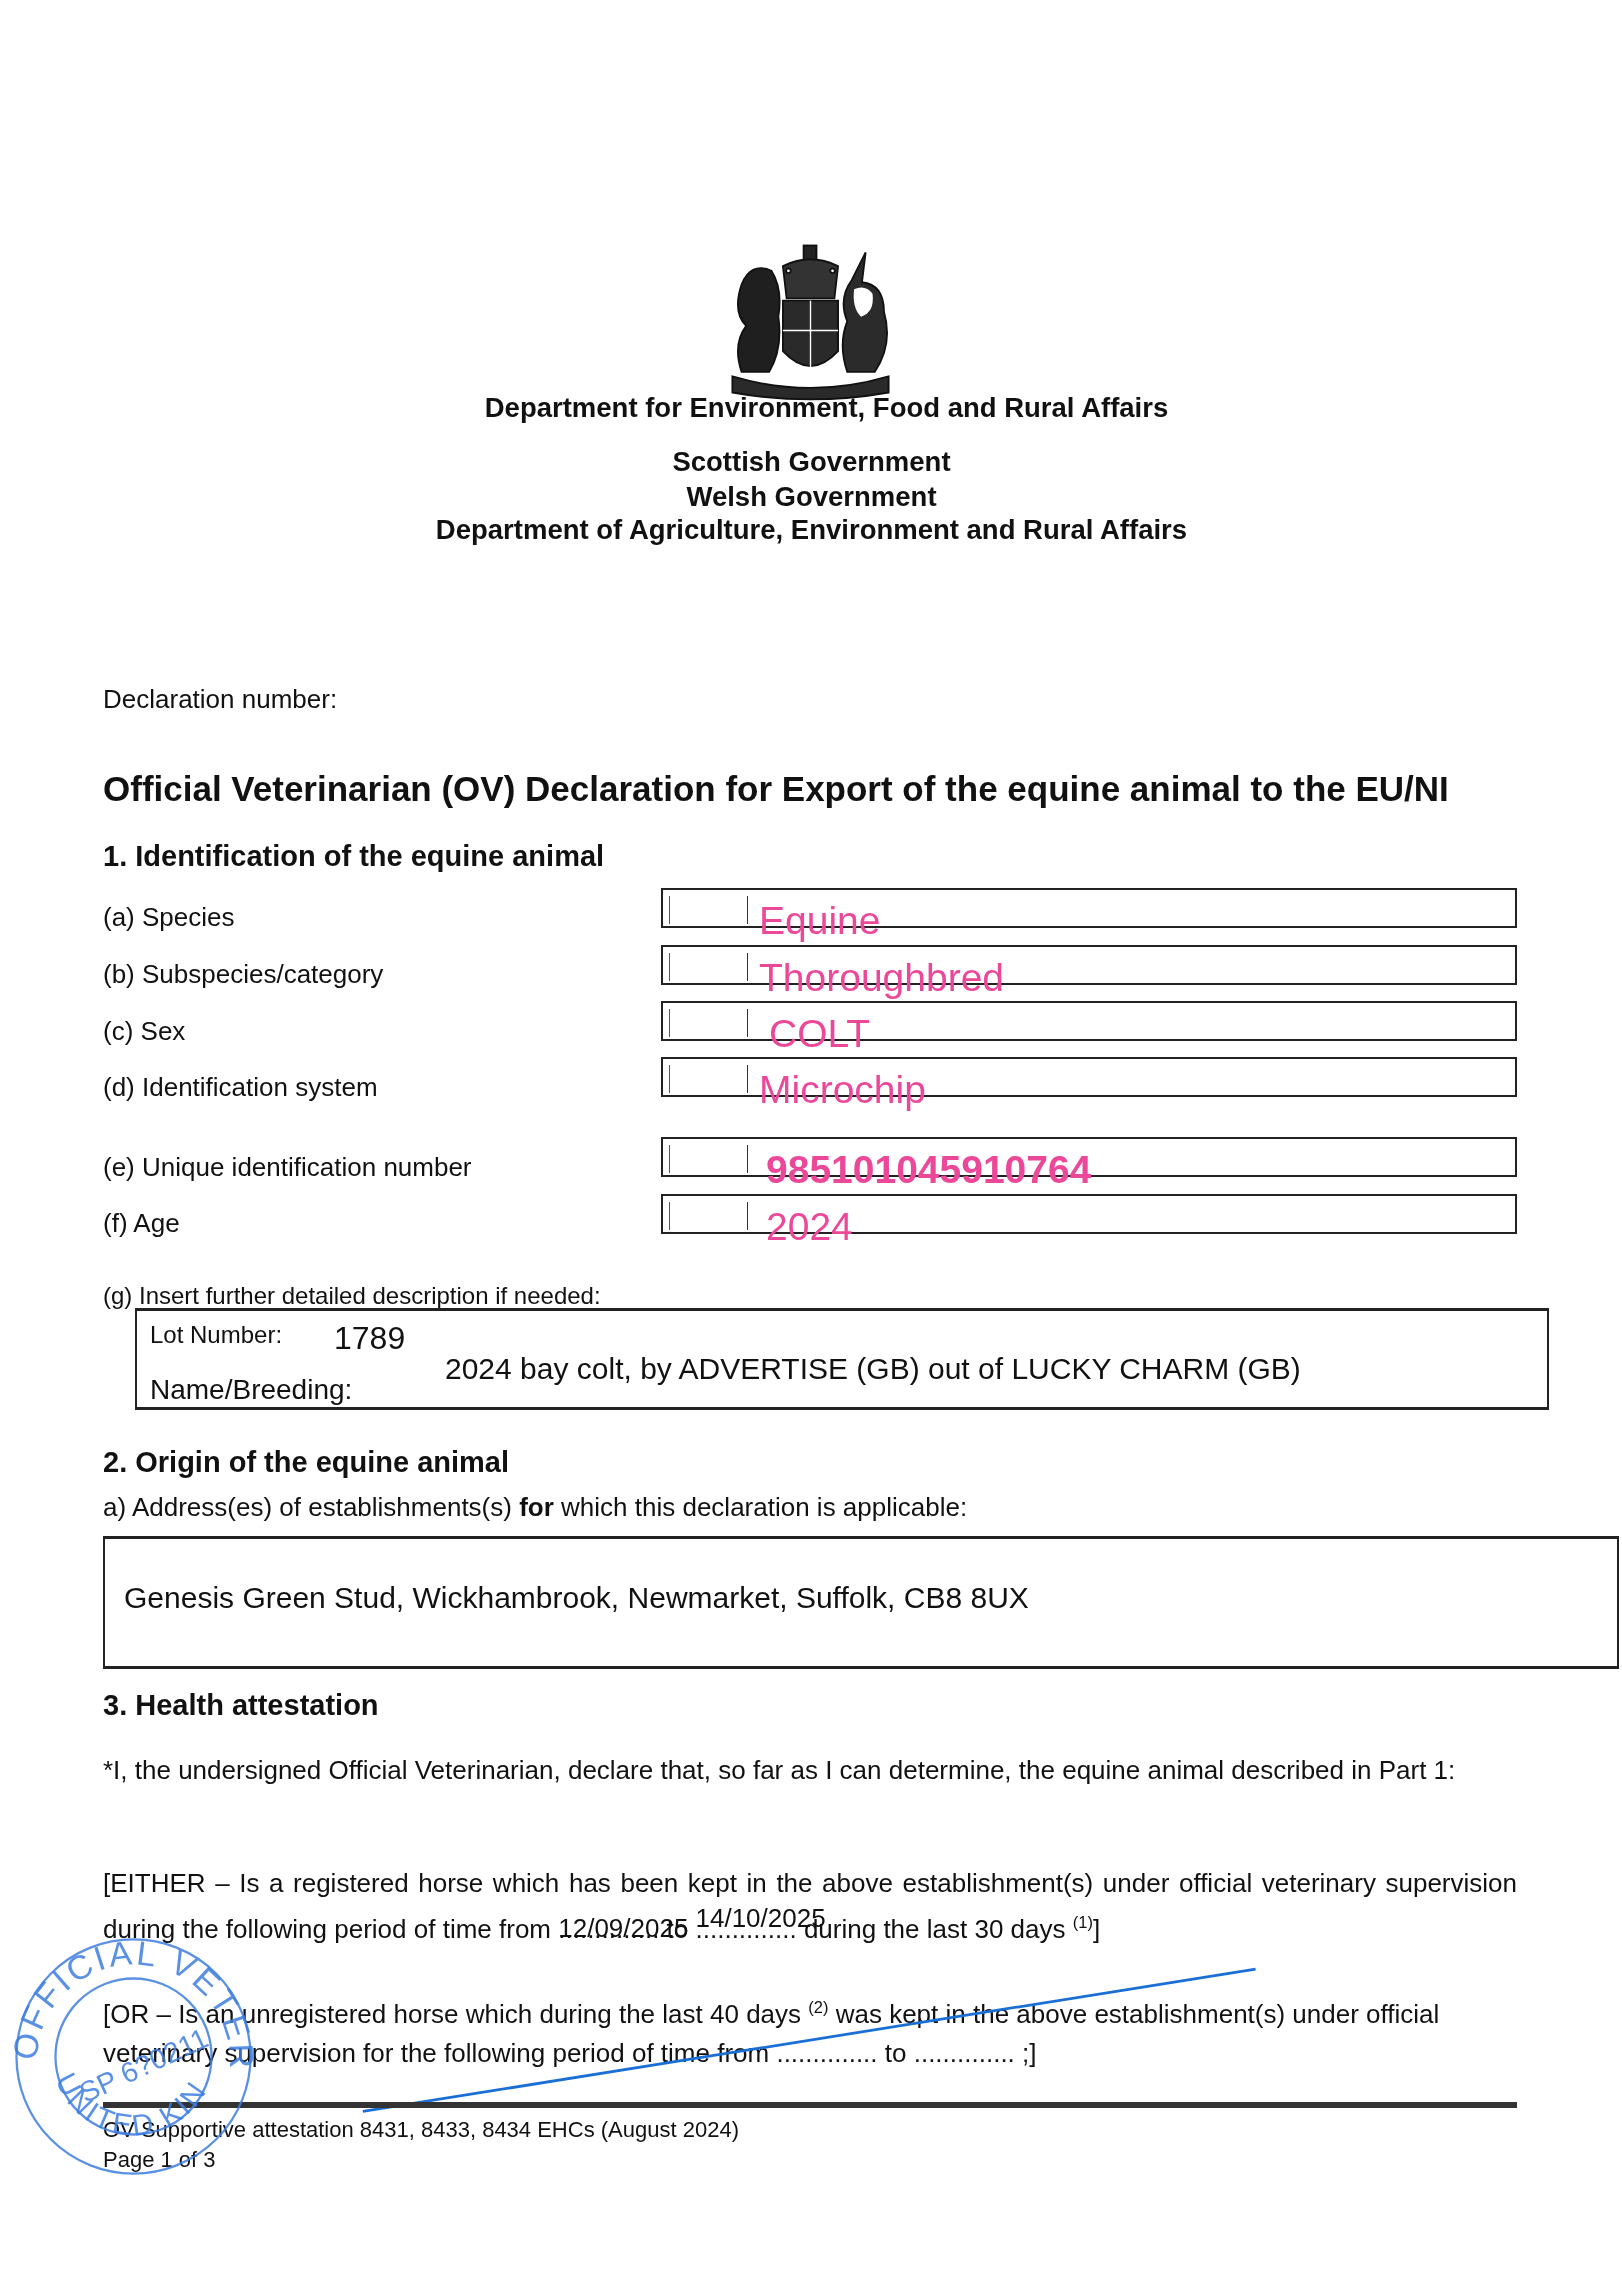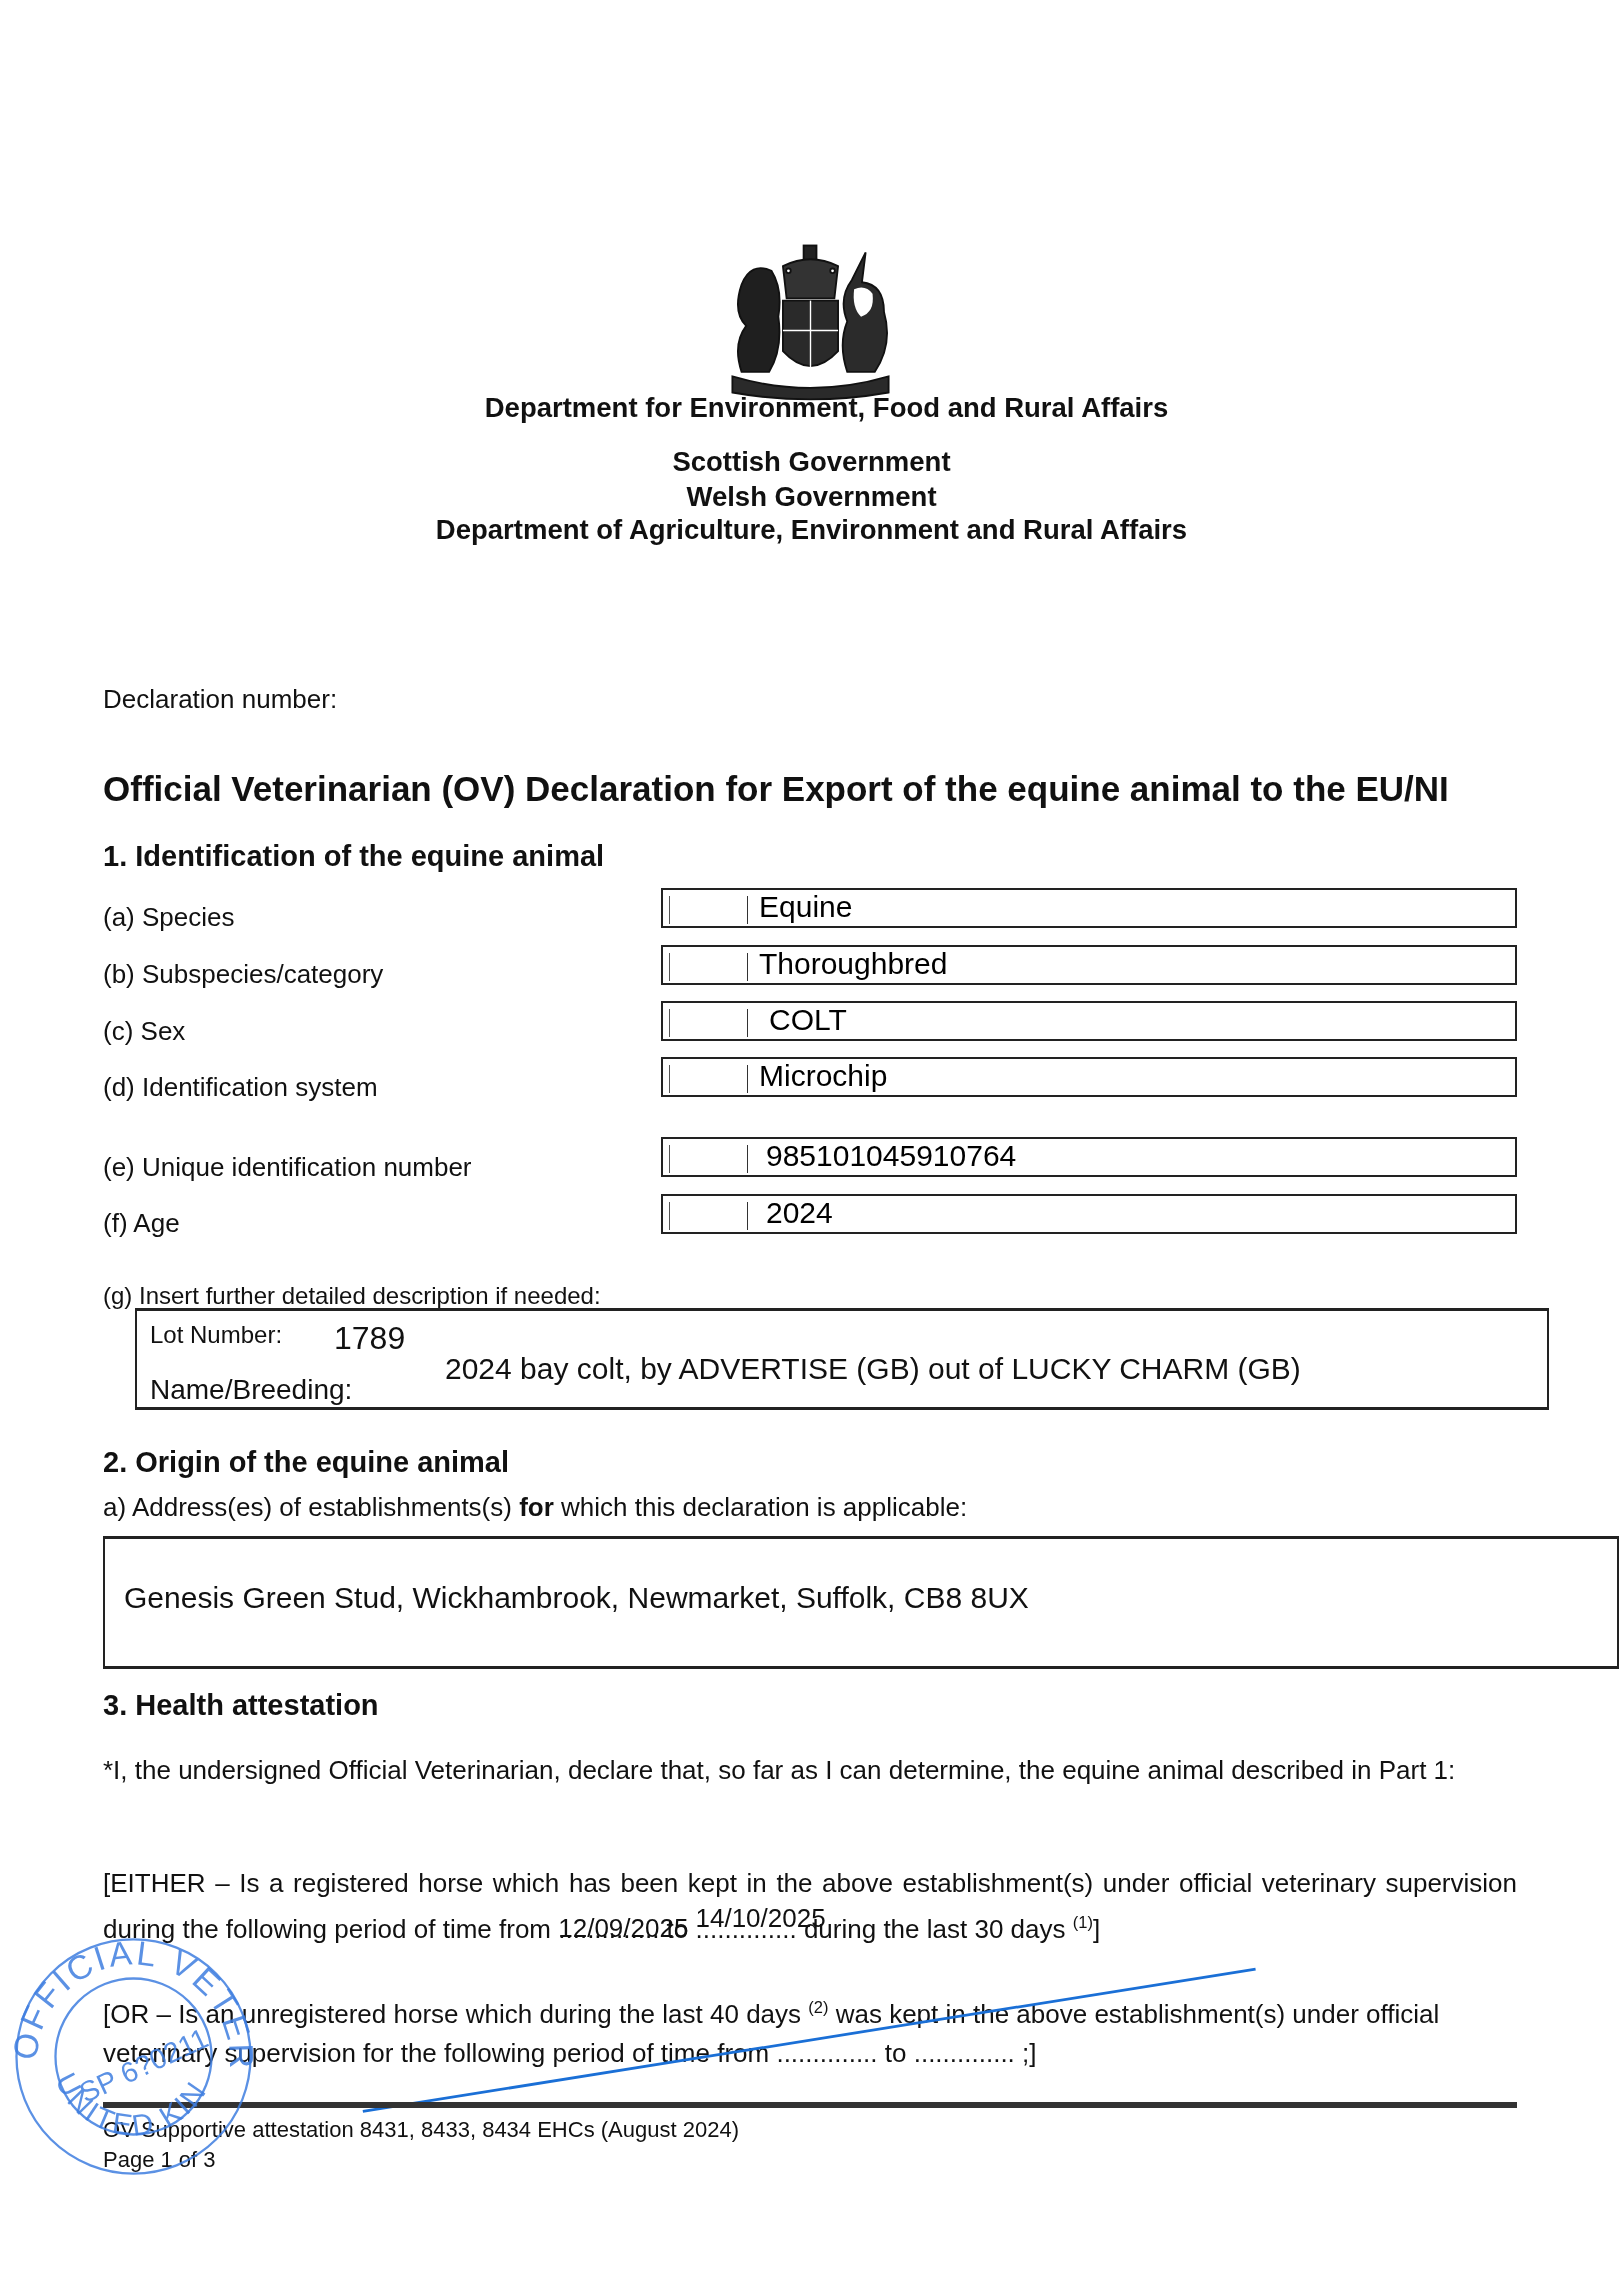--- a/index.html
+++ b/index.html
@@ -8,21 +8,21 @@
   .abs { position: absolute; }
   .crest { left: 714px; top: 234px; width: 193px; height: 170px; }
   .header-line { left: 0; width: 1623px; text-align: center; font-weight: bold; font-size: 27.5px; line-height: 33px; }
   .label { font-size: 26px; }
   .title { font-weight: bold; font-size: 35px; }
   .section { font-weight: bold; font-size: 29px; }
   .field-box { position: absolute; left: 661px; width: 856px; height: 40px;
                border: 2.3px solid #222; border-bottom-width: 2.8px; box-sizing: border-box; background: #fff; }
   .field-box .tick1 { position: absolute; left: 6.4px; top: 6.4px; width: 0.9px; height: 27.5px; background: #555; }
   .field-box .tick2 { position: absolute; left: 84px; top: 6.4px; width: 1.4px; height: 27.5px; background: #333; }
-  .field-box .val { position: absolute; left: 96px; top: 0; font-size: 30px; line-height: 33px; color: #000000; }
+  .field-box .val { position: absolute; left: 96px; top: 14px; font-size: 39px; line-height: 33px; color: #ec4899; }
   .field-label { position: absolute; left: 103px; font-size: 26px; }
   .desc-box { left: 103px; top: 1308px; width: 1414px; height: 102px; border: 2.3px solid #222; border-top-width: 3.2px; border-bottom-width: 3.2px; box-sizing: border-box; margin-left: 32px; }
   .addr-box { left: 103px; top: 1536px; width: 1516px; height: 133px; border: 2.3px solid #222; border-top-width: 3.2px; border-bottom-width: 3.2px; box-sizing: border-box; }
   .para { left: 103px; width: 1414px; font-size: 26px; line-height: 39px; }
   .justify { text-align: justify; text-align-last: left; }
   .filled { font-size: 26px; position: relative; }
   .filled .over { position: absolute; left: 0; top: -20px; font-size: 26px; white-space: nowrap; }
   .footer-rule { left: 103px; top: 2102px; width: 1414px; height: 5.5px; background: #333; }
   .footer { left: 103px; font-size: 22px; }
   sup { font-size: 16.5px; }
@@ -89,21 +89,21 @@
 </div>
 
 <div class="field-label" style="top:1072px;">(d) Identification system</div>
 <div class="field-box" style="top:1057px;">
   <span class="tick1"></span>
     <span class="tick2"></span>
   <span class="val">Microchip</span>
 </div>
 
 <div class="field-label" style="top:1152px;">(e) Unique identification number</div>
-<div class="field-box" style="top:1137px;">
+<div class="field-box" style="top:1137px;font-weight:bold;">
   <span class="tick1"></span>
     <span class="tick2"></span>
   <span class="val" style="left:103px;">985101045910764</span>
 </div>
 
 <div class="field-label" style="top:1208px;">(f) Age</div>
 <div class="field-box" style="top:1194px;text-decoration:underline;">
   <span class="tick1"></span>
     <span class="tick2"></span>
   <span class="val" style="left:103px;">2024</span>

